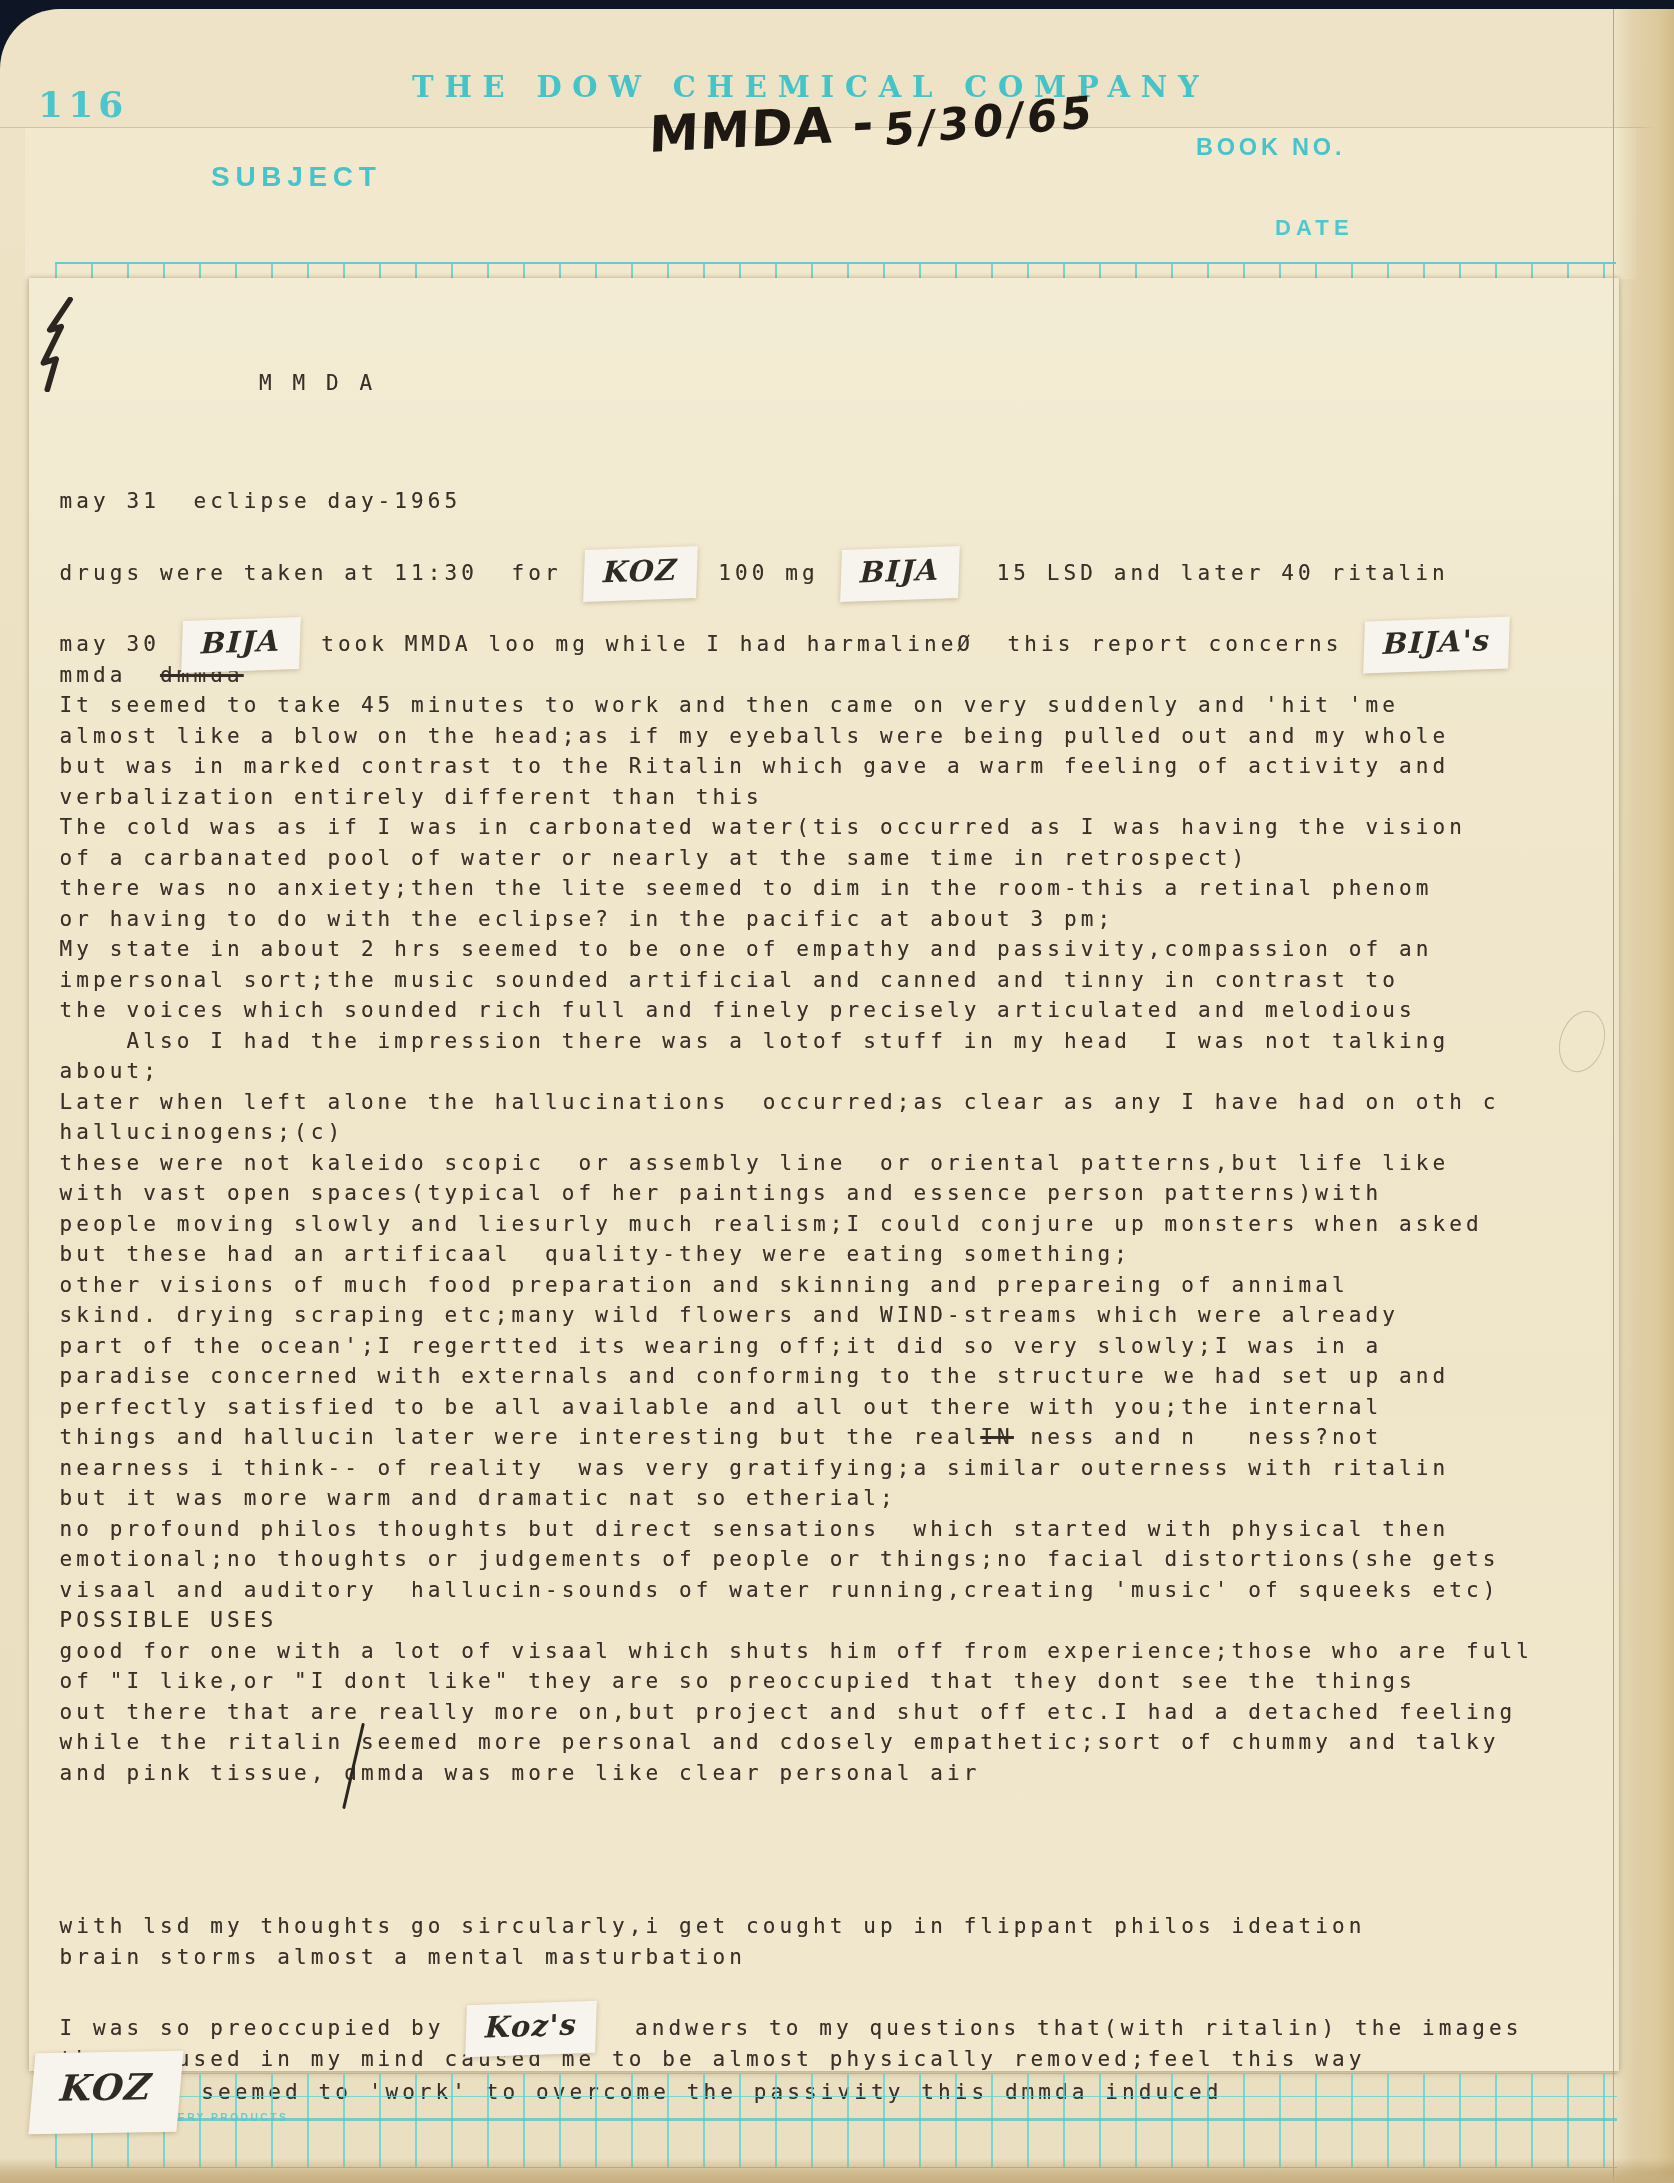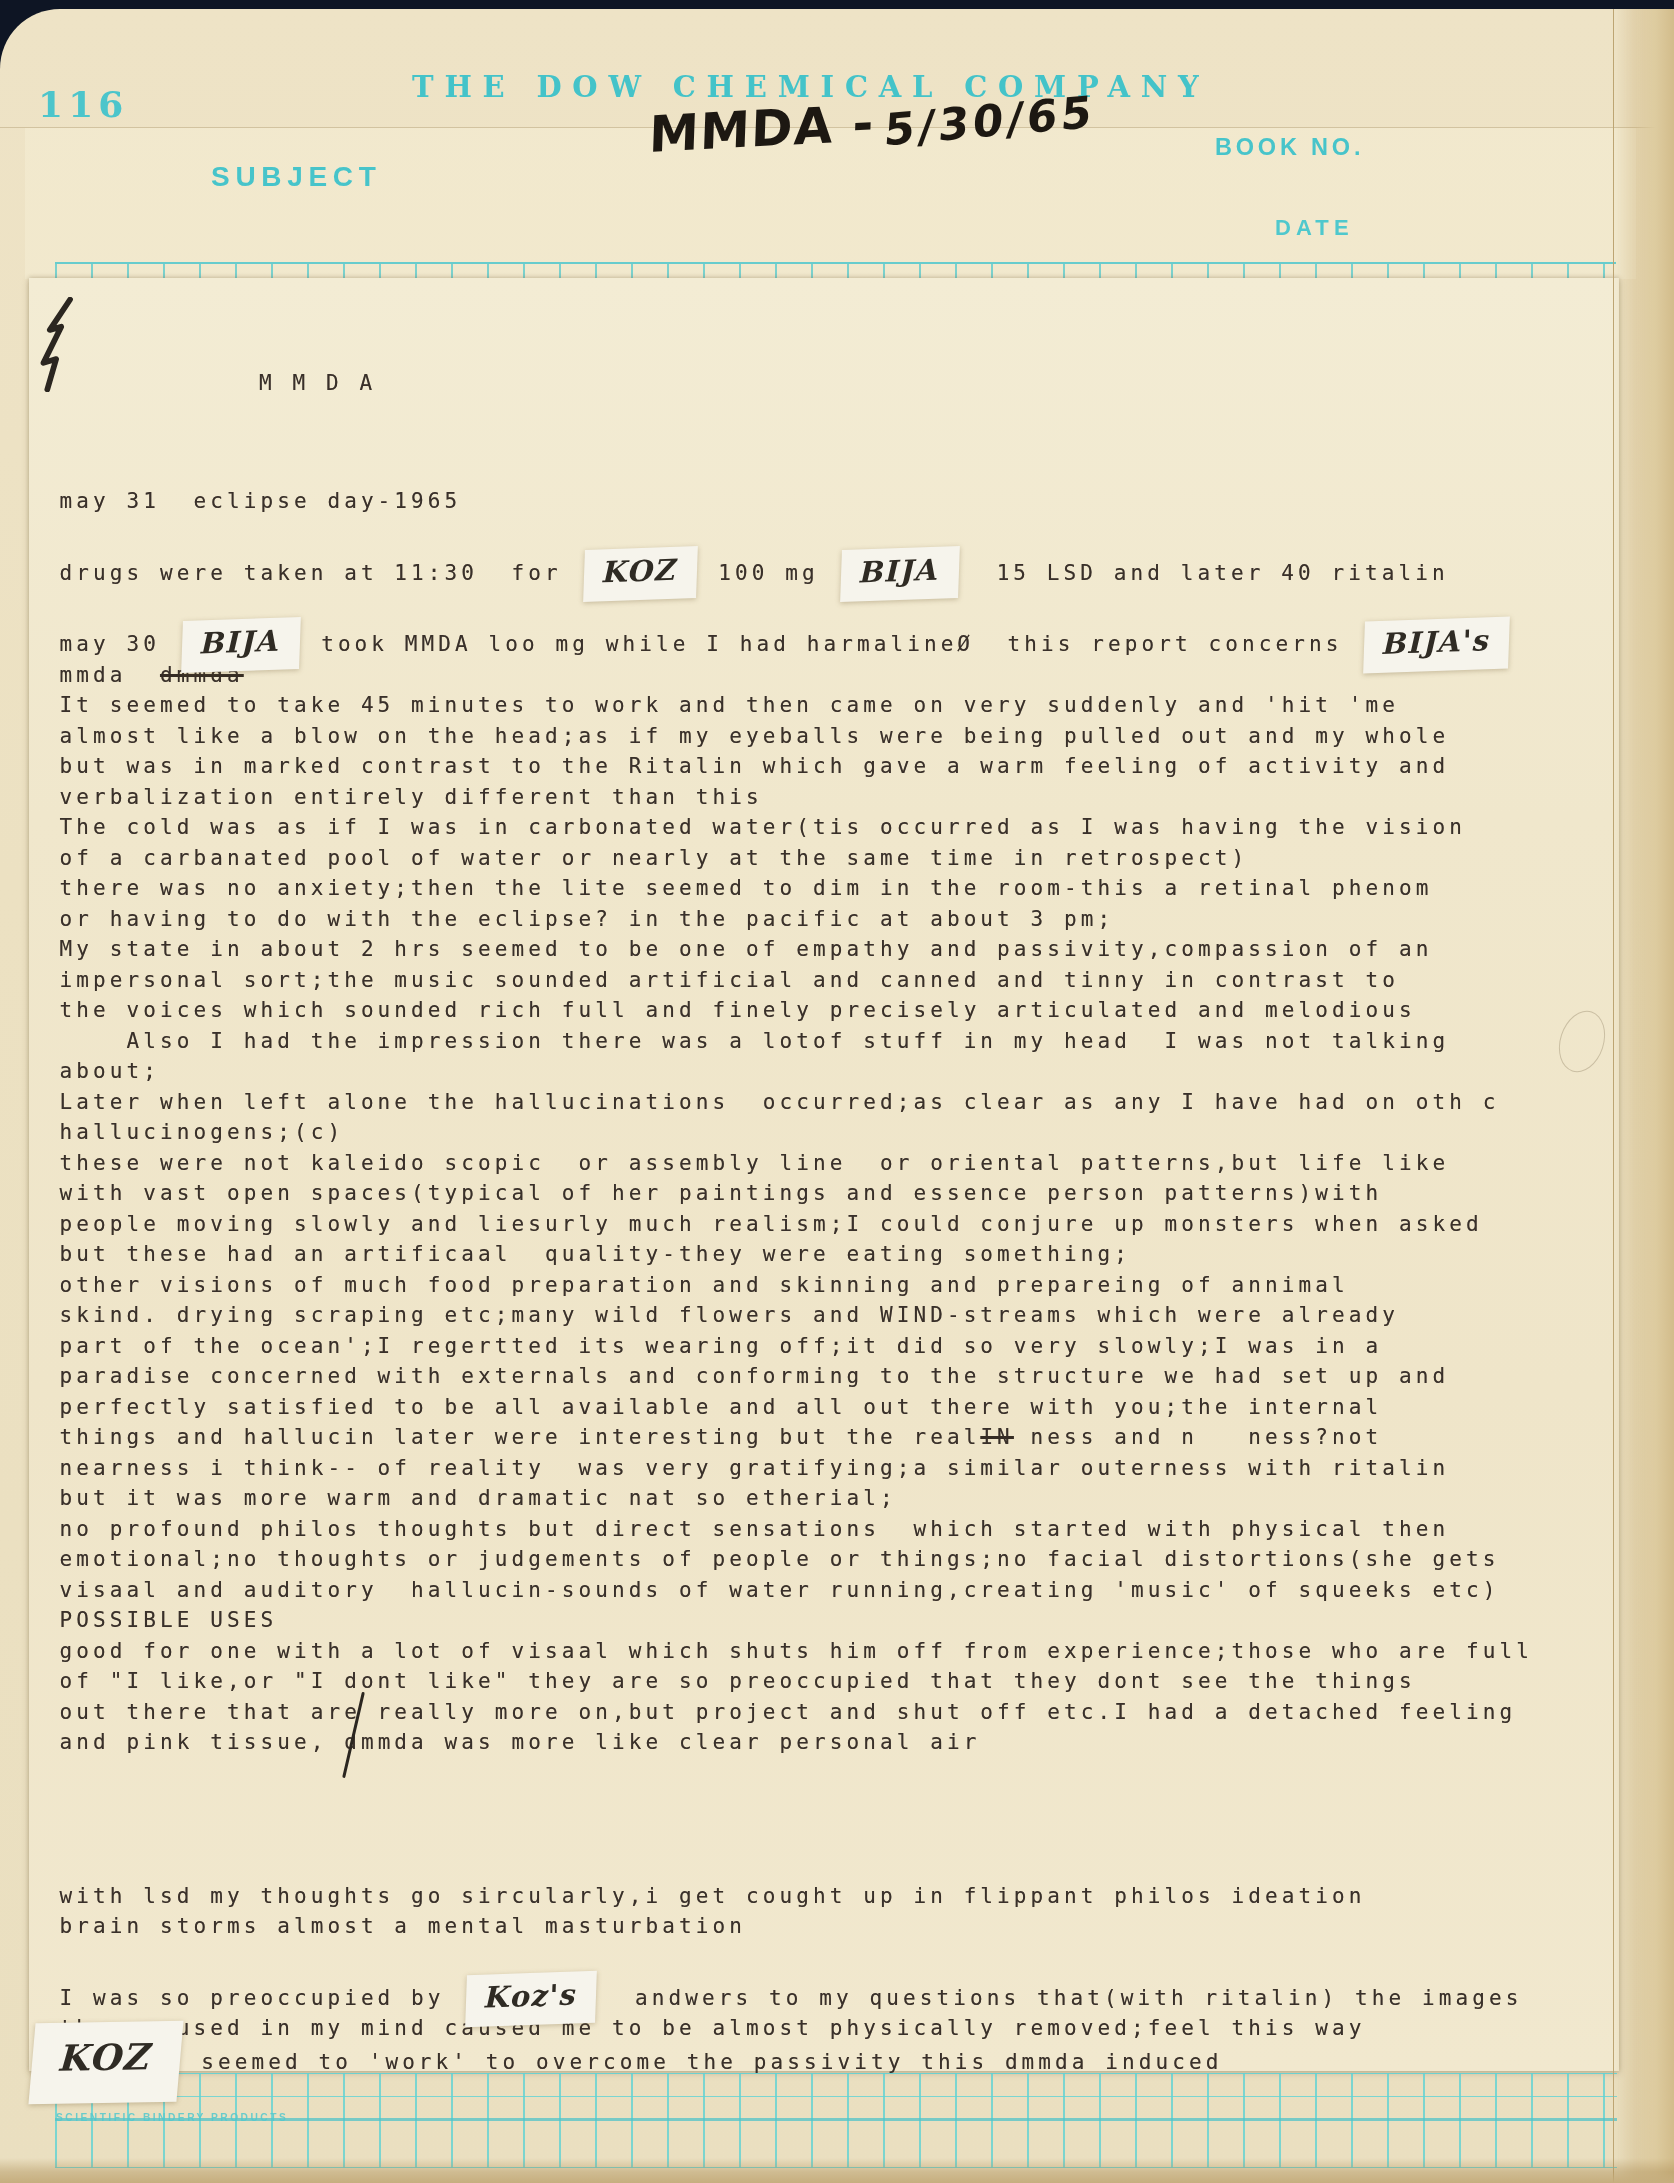--- a/index.html
+++ b/index.html
@@ -33,21 +33,21 @@
   .company {
     position:absolute; left:412px; top:61px; font:700 29px "DejaVu Serif", serif;
     color:#44c3c9; letter-spacing:10.8px; white-space:pre;
   }
   .subject-label {
     position:absolute; left:211px; top:152px; font:700 28px "Liberation Sans", sans-serif;
     color:#47c4ca; letter-spacing:5.7px;
   }
   .bookno-label {
     position:absolute; left:1196px; top:125px; font:700 23.5px "Liberation Sans", sans-serif;
-    color:#47c4ca; letter-spacing:3.8px;margin-left:19px;
+    color:#47c4ca; letter-spacing:3.8px;
   }
   .date-label {
     position:absolute; left:1275px; top:206px; font:700 22px "Liberation Sans", sans-serif;
     color:#4fc8cd; letter-spacing:5.1px;
   }
   
   .hw { color:#1d1812; font-family:"DejaVu Sans", sans-serif; font-weight:700; }
   .hw-title { position:absolute; left:649px; top:91px; font-size:50px; transform:rotate(-3deg) skewX(-5deg); letter-spacing:1.3px; }
   .hw-date  { position:absolute; left:884px; top:86px; font-size:44px; transform:rotate(-5deg) skewX(-9deg); letter-spacing:3.8px; }
   
@@ -170,20 +170,21 @@
             <div class="line"><span>things and hallucin later were interesting but the real</span><span class="seg-strike">IN</span><span> ness and n   ness?not</span></div>
             <div class="line">nearness i think-- of reality  was very gratifying;a similar outerness with ritalin</div>
             <div class="line">but it was more warm and dramatic nat so etherial;</div>
             <div class="line">no profound philos thoughts but direct sensations  which started with physical then</div>
             <div class="line">emotional;no thoughts or judgements of people or things;no facial distortions(she gets</div>
             <div class="line">visaal and auditory  hallucin-sounds of water running,creating 'music' of squeeks etc)</div>
             <div class="line">POSSIBLE USES</div>
             <div class="line">good for one with a lot of visaal which shuts him off from experience;those who are full</div>
             <div class="line">of "I like,or "I dont like" they are so preoccupied that they dont see the things</div>
             <div class="line">out there that are really more on,but project and shut off etc.I had a detached feeling</div>
+            <div class="line">while the ritalin seemed more personal and cdosely empathetic;sort of chummy and talky</div>
             <div class="line"><span>and pink tissue, </span><span class="seg-penslash">dmmda</span><span> was more like clear personal air</span></div>
             <div class="line blank"></div>
             <div class="line blank"></div>
             <div class="line blank"></div>
             <div class="line">with lsd my thoughts go sircularly,i get cought up in flippant philos ideation</div>
             <div class="line">brain storms almost a mental masturbation</div>
             <div class="line blank"></div>
             <div class="line"><span>I was so preoccupied by </span><span class="seg-label">Koz's</span><span>  andwers to my questions that(with ritalin) the images</span></div>
             <div class="line">they caused in my mind caused me to be almost physically removed;feel this way</div>
             <div class="line"><span class="seg-label-large">KOZ</span><span> seemed to 'work' to overcome the passivity this dmmda induced</span></div>

